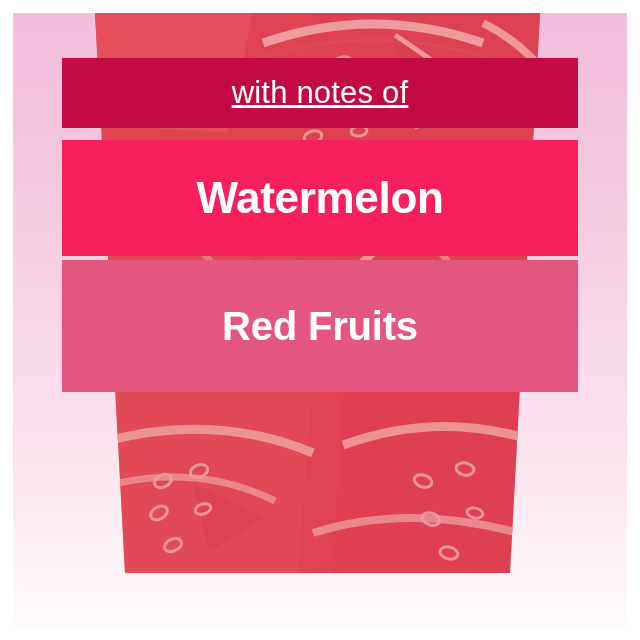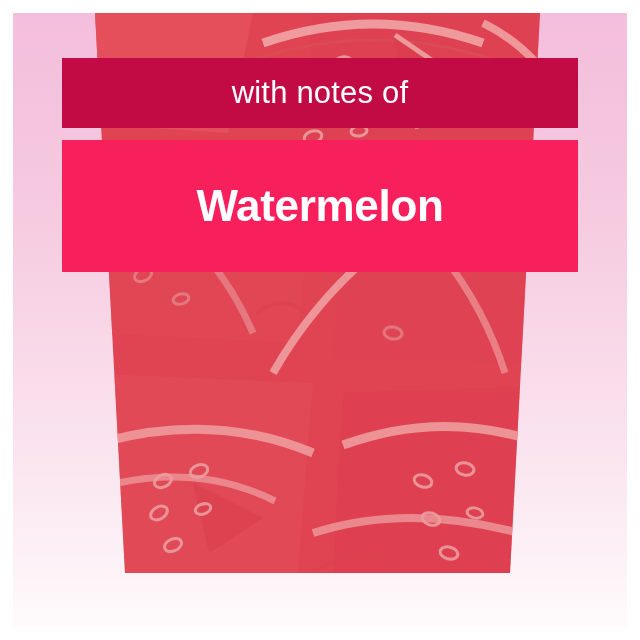--- a/index.html
+++ b/index.html
@@ -70,23 +70,24 @@
     box-sizing: border-box;
     padding: 0 18px;
   }
   .band-1 {
     height: 70px;
     background: #c20a44;
     font-size: 31px;
     font-weight: 400;
     letter-spacing: 0.2px;
     margin-bottom: 12px;
+    text-decoration: underline;
   }
   .band-2 {
-    height: 132px;
+    height: 116px;
     background: #f7205c;
     font-size: 44px;
     font-weight: 700;
     letter-spacing: -0.3px;
     margin-bottom: 4px;
   }
   .band-3 {
     height: 132px;
     background: #e4567f;
     font-size: 40px;
@@ -192,18 +193,21 @@
     <div class="bands">
 
       <div class="band band-1">
         <span>with notes of</span>
       </div>
 
       <div class="band band-2">
         <span>Watermelon</span>
       </div>
 
+      <div class="band band-3">
+        <span>Red Fruits</span>
+      </div>
 
 
     </div>
 
   </div>
 </div>
 
 </body></html>

